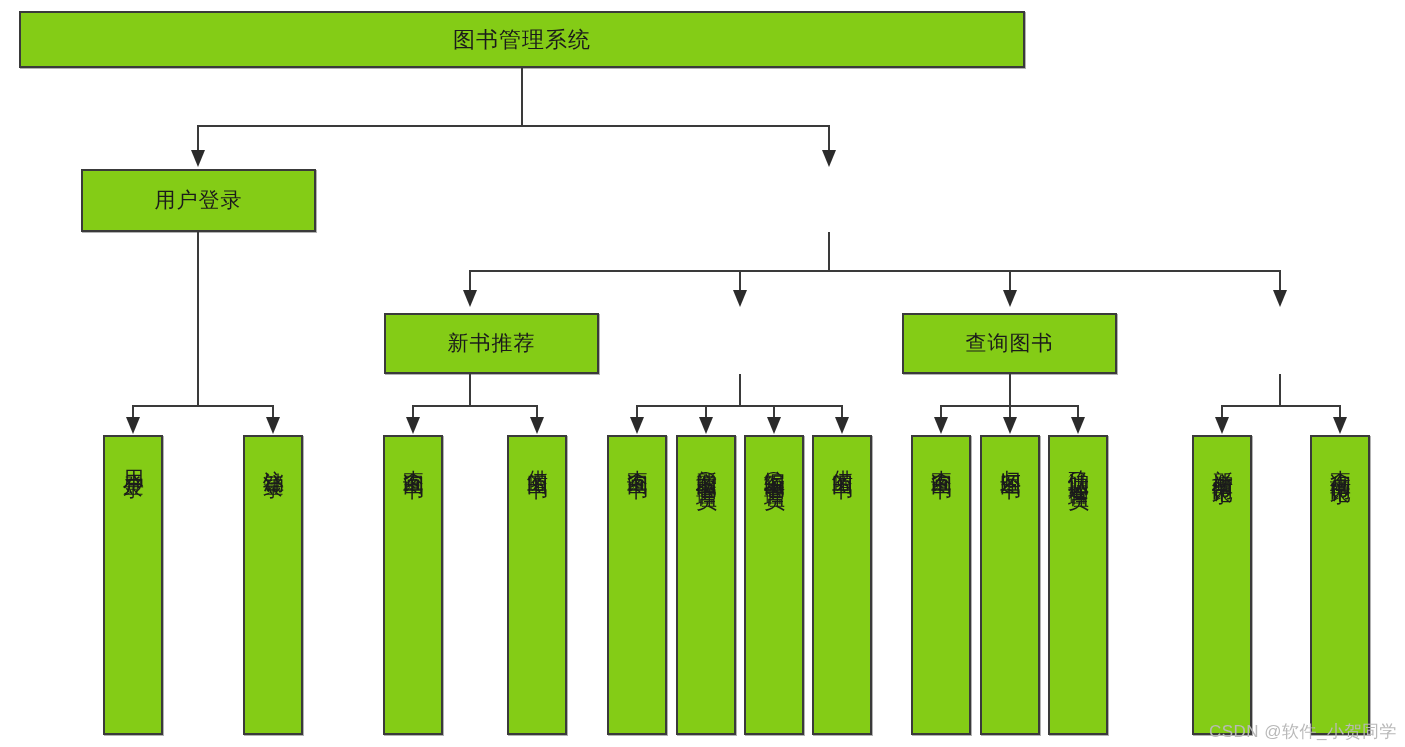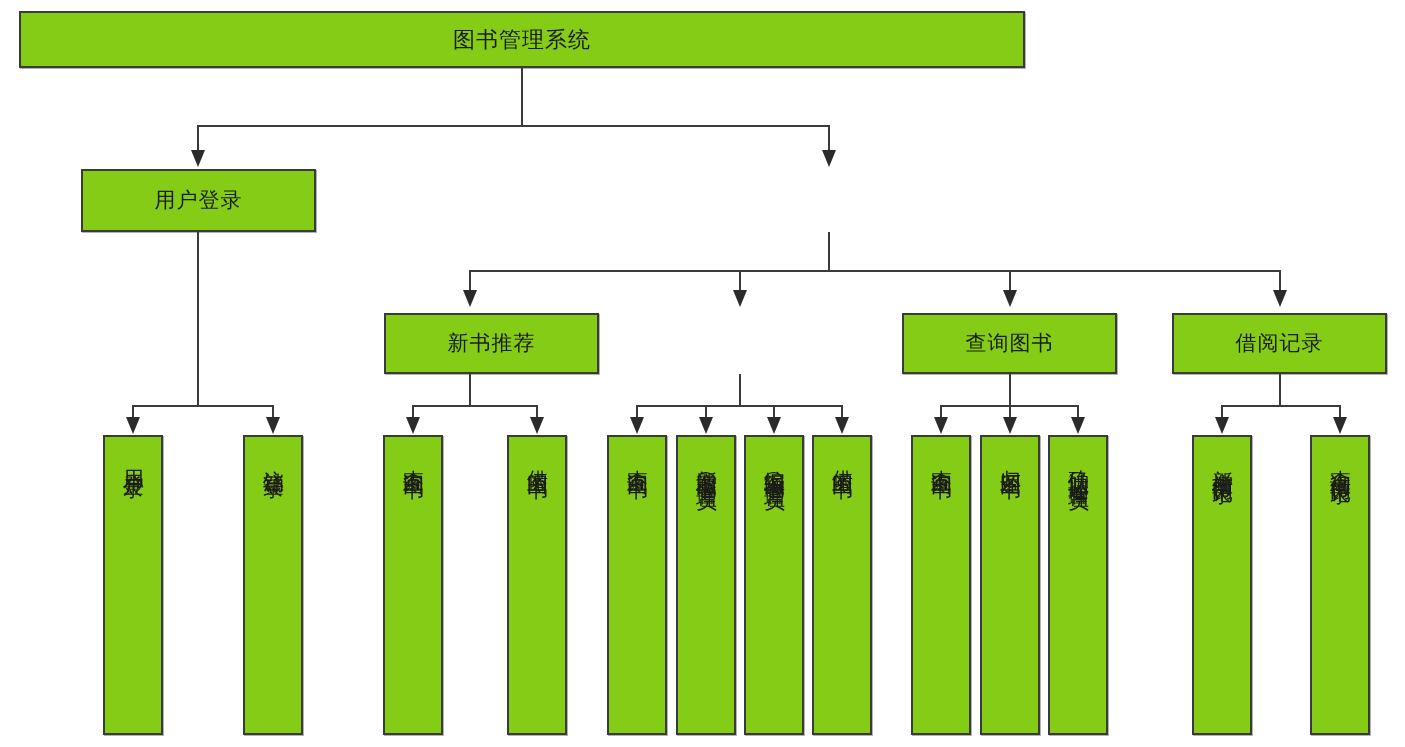--- a/index.html
+++ b/index.html
@@ -132,23 +132,20 @@
   <div class="arrow" style="left:1003px; top:290px;"></div>
   <div class="vline" style="left:1279px; top:270px; height:22px;"></div>
   <div class="arrow" style="left:1273px; top:290px;"></div>
 
   <div class="node" style="left:384px; top:313px; width:215px; height:61px;">
     <span class="label">新书推荐</span>
   </div>
   <div class="node" style="left:902px; top:313px; width:215px; height:61px;">
     <span class="label">查询图书</span>
   </div>
-  <div class="node" style="left:1172px; top:313px; width:215px; height:61px;">
-    <span class="label">借阅记录</span>
-  </div>
 
   <div class="vline" style="left:469px; top:374px; height:31px;"></div>
   <div class="hline" style="left:412px; top:405px; width:126px;"></div>
   <div class="vline" style="left:412px; top:405px; height:14px;"></div>
   <div class="arrow" style="left:406px; top:417px;"></div>
   <div class="vline" style="left:536px; top:405px; height:14px;"></div>
   <div class="arrow" style="left:530px; top:417px;"></div>
 
   <div class="vline" style="left:739px; top:374px; height:31px;"></div>
   <div class="hline" style="left:636px; top:405px; width:206px;"></div>
@@ -214,14 +211,15 @@
     <span class="label">确认归还（管理员）</span>
   </div>
 
   <div class="node leaf" style="left:1192px; top:435px; width:60px; height:300px;">
     <span class="label">新增借阅记录</span>
   </div>
   <div class="node leaf" style="left:1310px; top:435px; width:60px; height:300px;">
     <span class="label">查询借阅记录</span>
   </div>
 
+  <div id="watermark">CSDN @软件_小贺同学</div>
 
 </div>
 
 </body></html>

